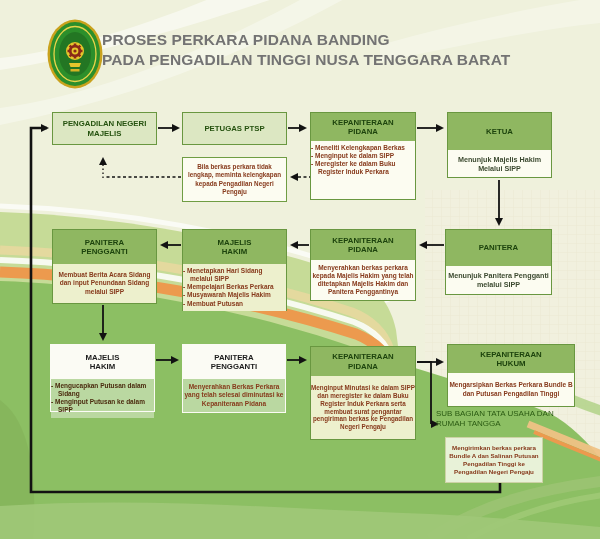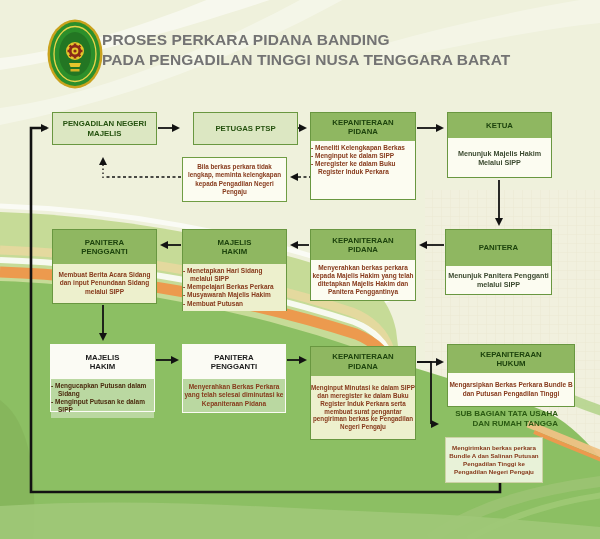--- a/index.html
+++ b/index.html
@@ -16,21 +16,21 @@
 .box .bd.dark{color:#3c4a30;font-size:7.2px}
 .box .bd.cream{background:#edf0cd}
 .whitehd{border-color:#fbfbf4}
 .whitehd .hd{background:#fbfbf4;color:#1c1c1c}
 .whitehd .bd{background:rgba(255,255,255,0.40)}
 .bullets{align-items:flex-start !important;text-align:left !important;justify-content:flex-start !important}
 .bullet{padding-left:7px;text-indent:-7px}
 .bullet::before{content:"- "}
 .simple{position:absolute;background:#dce7c2;border:1.4px solid #699740;color:#25520f;font-weight:bold;font-size:7.8px;display:flex;align-items:center;justify-content:center;text-align:center;line-height:1.25;padding:2px}
 .note{position:absolute;background:#fcfcf1;border:1.2px solid #6f9d43;color:#86391b;font-weight:bold;font-size:6.3px;display:flex;align-items:center;justify-content:center;text-align:center;line-height:1.3;padding:2px}
-.subtitle{position:absolute;left:436px;top:409px;width:122px;text-align:right;font-weight:bold;font-size:8px;line-height:1.3;color:#2a5a12}
+.subtitle{position:absolute;left:436px;top:409px;width:122px;text-align:left;font-weight:normal;font-size:8px;line-height:1.3;color:#2a5a12}
 .noteM{position:absolute;left:445px;top:437px;width:98px;height:46px;background:rgba(253,253,242,0.82);border:1px solid #cdd2a6;color:#86391b;font-weight:bold;font-size:6.2px;display:flex;align-items:center;justify-content:center;text-align:center;line-height:1.3;padding:2px}
 </style>
 </head>
 <body>
 
 <div id="stage">
 
 <svg class="layer" width="600" height="539" viewBox="0 0 600 539">
   <defs>
     <pattern id="grid" width="9" height="9" patternUnits="userSpaceOnUse">
@@ -104,34 +104,34 @@
   <path d="M23,45 h12 l-1.5,4 h-9 Z" fill="#e6c62c"></path>
   <path d="M24.5,51 h9 v2.5 h-9 Z" fill="#d4b424"></path>
 </svg>
 
 <div class="title">
   <div>PROSES PERKARA PIDANA BANDING</div>
   <div>PADA PENGADILAN TINGGI NUSA TENGGARA BARAT</div>
 </div>
 
 <div class="simple" style="left:52px;top:112px;width:105px;height:33px">PENGADILAN NEGERI MAJELIS</div>
-<div class="simple" style="left:193px;top:112px;width:105px;height:33px">PETUGAS PTSP</div>
+<div class="simple" style="left:182px;top:112px;width:105px;height:33px">PETUGAS PTSP</div>
 <div class="note" style="left:182px;top:157px;width:105px;height:45px">Bila berkas perkara tidak lengkap, meminta kelengkapan kepada Pengadilan Negeri Pengaju</div>
 
 <div class="box" style="left:310px;top:112px;width:106px;height:88px">
   <div class="hd narrow2" style="height:28px">KEPANITERAAN PIDANA</div>
   <div class="bd bullets">
         <div class="bullet">Meneliti Kelengkapan Berkas</div>
         <div class="bullet">Menginput ke dalam SIPP</div>
         <div class="bullet">Meregister ke dalam Buku Register Induk Perkara</div>
       </div>
 </div>
 
 <div class="box" style="left:447px;top:112px;width:105px;height:66px">
-  <div class="hd" style="height:25px">KETUA</div>
+  <div class="hd" style="height:37px">KETUA</div>
   <div class="bd dark">Menunjuk Majelis Hakim Melalui SIPP</div>
 </div>
 
 <div class="box" style="left:52px;top:229px;width:105px;height:75px">
   <div class="hd narrow" style="height:30px">PANITERA PENGGANTI</div>
   <div class="bd cream">Membuat Berita Acara Sidang dan input Penundaan Sidang melalui SIPP</div>
 </div>
 
 <div class="box" style="left:182px;top:229px;width:105px;height:82px">
   <div class="hd narrow" style="height:30px">MAJELIS HAKIM</div>

